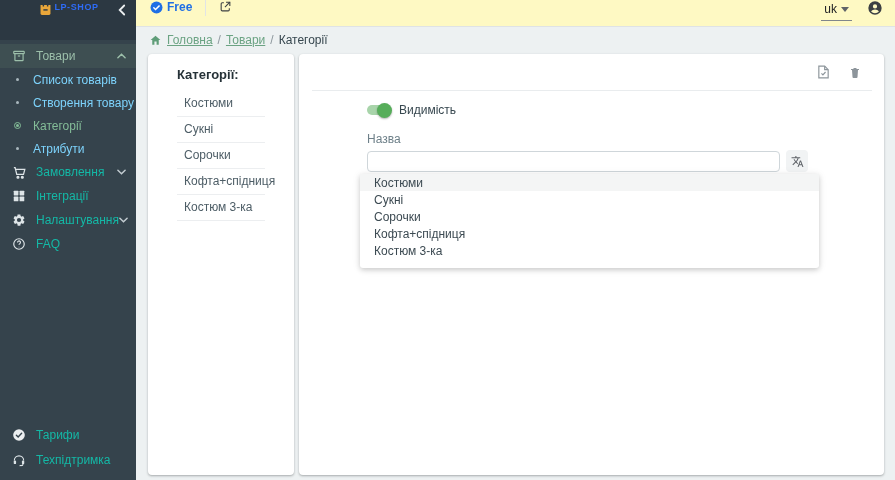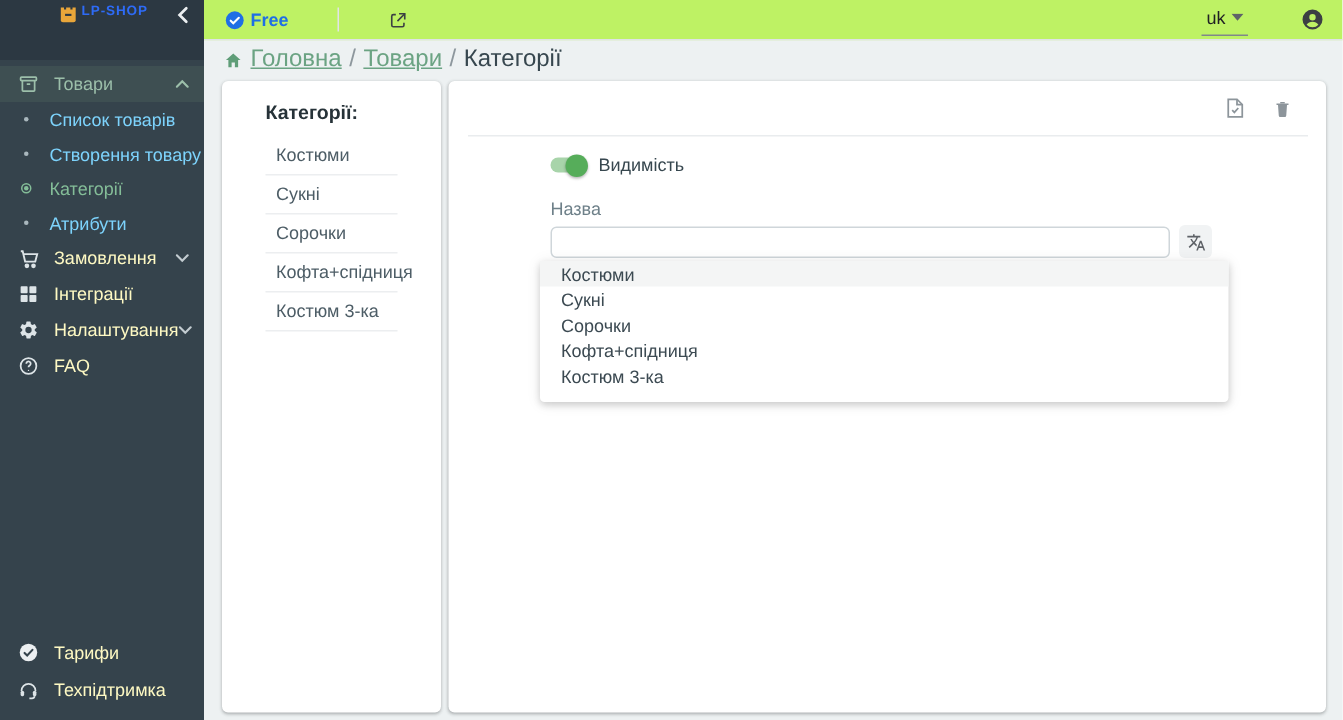--- a/index.html
+++ b/index.html
@@ -6,49 +6,49 @@
   html,body { width:895px; height:480px; overflow:hidden; }
   body { font-family:"Liberation Sans","DejaVu Sans",sans-serif; background:#edf1f2; color:#37474f; }
   .app { display:flex; width:895px; height:480px; }
 
   
   .sidebar { width:136px; flex:none; background:#35434c; position:relative; z-index:3; display:flex; flex-direction:column; }
   .sidebar-header { height:40px; background:#2c3842; position:relative; display:flex; flex-direction:row; align-items:flex-start; justify-content:center; }
   .logo-text { font-size:9px; font-weight:bold; letter-spacing:.6px; color:#2e6bf6; margin-top:2px; }
   .collapse-btn { position:absolute; top:4px; right:10px; color:#eceff1; cursor:pointer; line-height:1; }
   .nav { margin-top:4px; }
-  .nav-row { height:24px; display:flex; align-items:center; padding:0 10px 0 11px; font-size:12px; color:#fef9c3; cursor:pointer; }
+  .nav-row { height:24px; display:flex; align-items:center; padding:0 10px 0 11px; font-size:12px; color:#14b8a6; cursor:pointer; }
   .nav-row .ic { width:16px; height:16px; flex:none; display:flex; align-items:center; justify-content:center; color:#dde4e7; }
   .nav-row .lbl { margin-left:9px; white-space:nowrap; }
   .nav-row .chev { margin-left:auto; color:#c3ccd1; display:flex; }
   .nav-row.selected { background:#3e4f52; color:#9cbfaa; }
   .nav-row.selected .ic, .nav-row.selected .chev { color:#9cbfaa; }
   .sub-row { height:23px; display:flex; align-items:center; padding-left:13px; font-size:12px; color:#7dd3fc; cursor:pointer; }
   .sub-row .bullet { width:8px; display:flex; justify-content:center; flex:none; }
   .dot { width:3px; height:3px; border-radius:50%; background:#a9b7bd; }
   .ring-dot { width:7px; height:7px; border-radius:50%; border:1px solid #84bd98; display:flex; align-items:center; justify-content:center; }
   .ring-dot i { width:3px; height:3px; border-radius:50%; background:#84bd98; }
   .sub-row .lbl { margin-left:12px; }
   .sub-row.active { color:#84bd98; }
   .sidebar-footer { position:absolute; bottom:8px; left:0; right:0; }
   .sidebar-footer .nav-row { height:25px; }
 
   
   .main { flex:1; display:flex; flex-direction:column; min-width:0; }
-  .topbar { height:27px; flex:none; background:#bef264; border-bottom:1px solid #dfe3e5; display:flex; align-items:center; padding-left:14px;gap:20px; }
+  .topbar { height:27px; flex:none; background:#fef9c3; border-bottom:1px solid #dfe3e5; display:flex; align-items:flex-start; padding-left:14px; }
   .plan-badge { display:flex; align-items:center; gap:4px; color:#1f6fe5; font-size:12px; font-weight:bold; cursor:pointer; }
   .vdivider { width:1px; height:16px; background:#e1e4e6; margin:0 13px; }
   .icon-btn { border:none; background:none; display:flex; align-items:center; justify-content:center; cursor:pointer; color:#3c4043; padding:0; }
   .tb-spacer { flex:1; }
   .lang-select { display:flex; align-items:center; gap:4px; font-size:12px; color:#202124; border-bottom:1px solid #80868b; padding:2px 3px 4px 3px; margin-right:15px; cursor:pointer; }
   .account-btn { margin-right:12px; }
 
   
   .content { flex:1; background:#edf1f2; min-height:0; }
-  .breadcrumb { height:26px; display:flex; align-items:center; padding-left:13px; font-size:16px; gap:5px; }
+  .breadcrumb { height:26px; display:flex; align-items:center; padding-left:13px; font-size:12px; gap:5px; }
   .crumb-link { color:#6ba383; text-decoration:underline; cursor:pointer; }
   .crumb-sep { color:#8d979d; }
   .crumb-current { color:#37474f; }
   .cards { display:flex; gap:5px; margin:1px 11px 0 12px; height:421px; }
   .card { background:#fff; border-radius:4px; box-shadow:0 1px 2px rgba(60,64,67,.28), 0 1px 3px rgba(60,64,67,.14); }
 
   
   .cat-card { width:146px; flex:none; padding:13px 29px; }
   .cat-title { font-size:13px; font-weight:bold; color:#263238; }
   .cat-list { margin-top:9px; }

